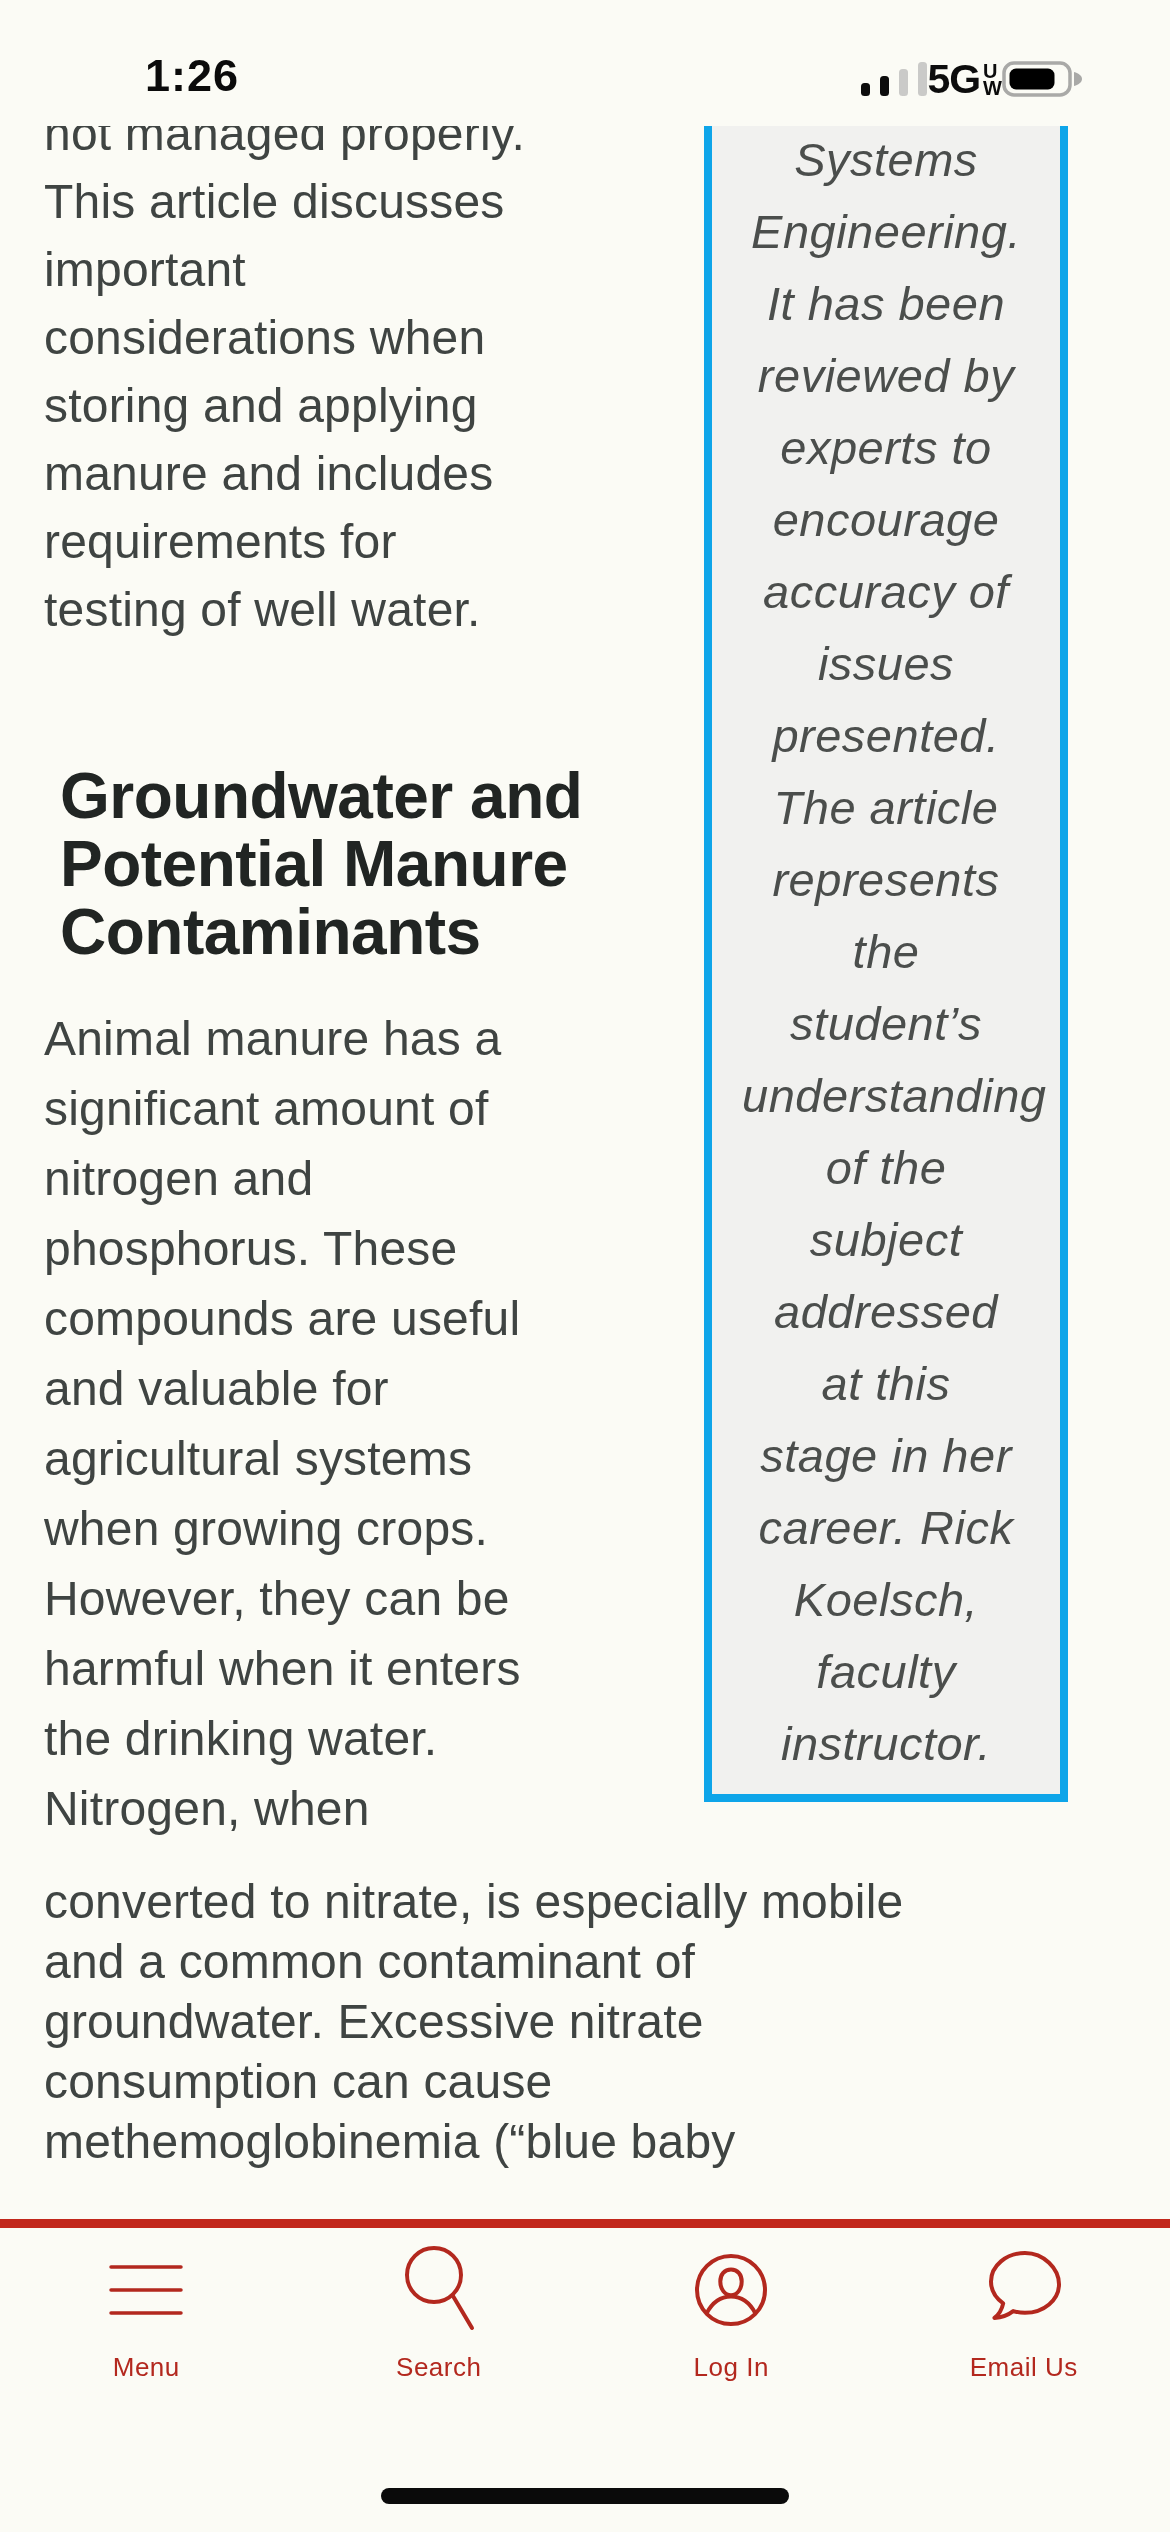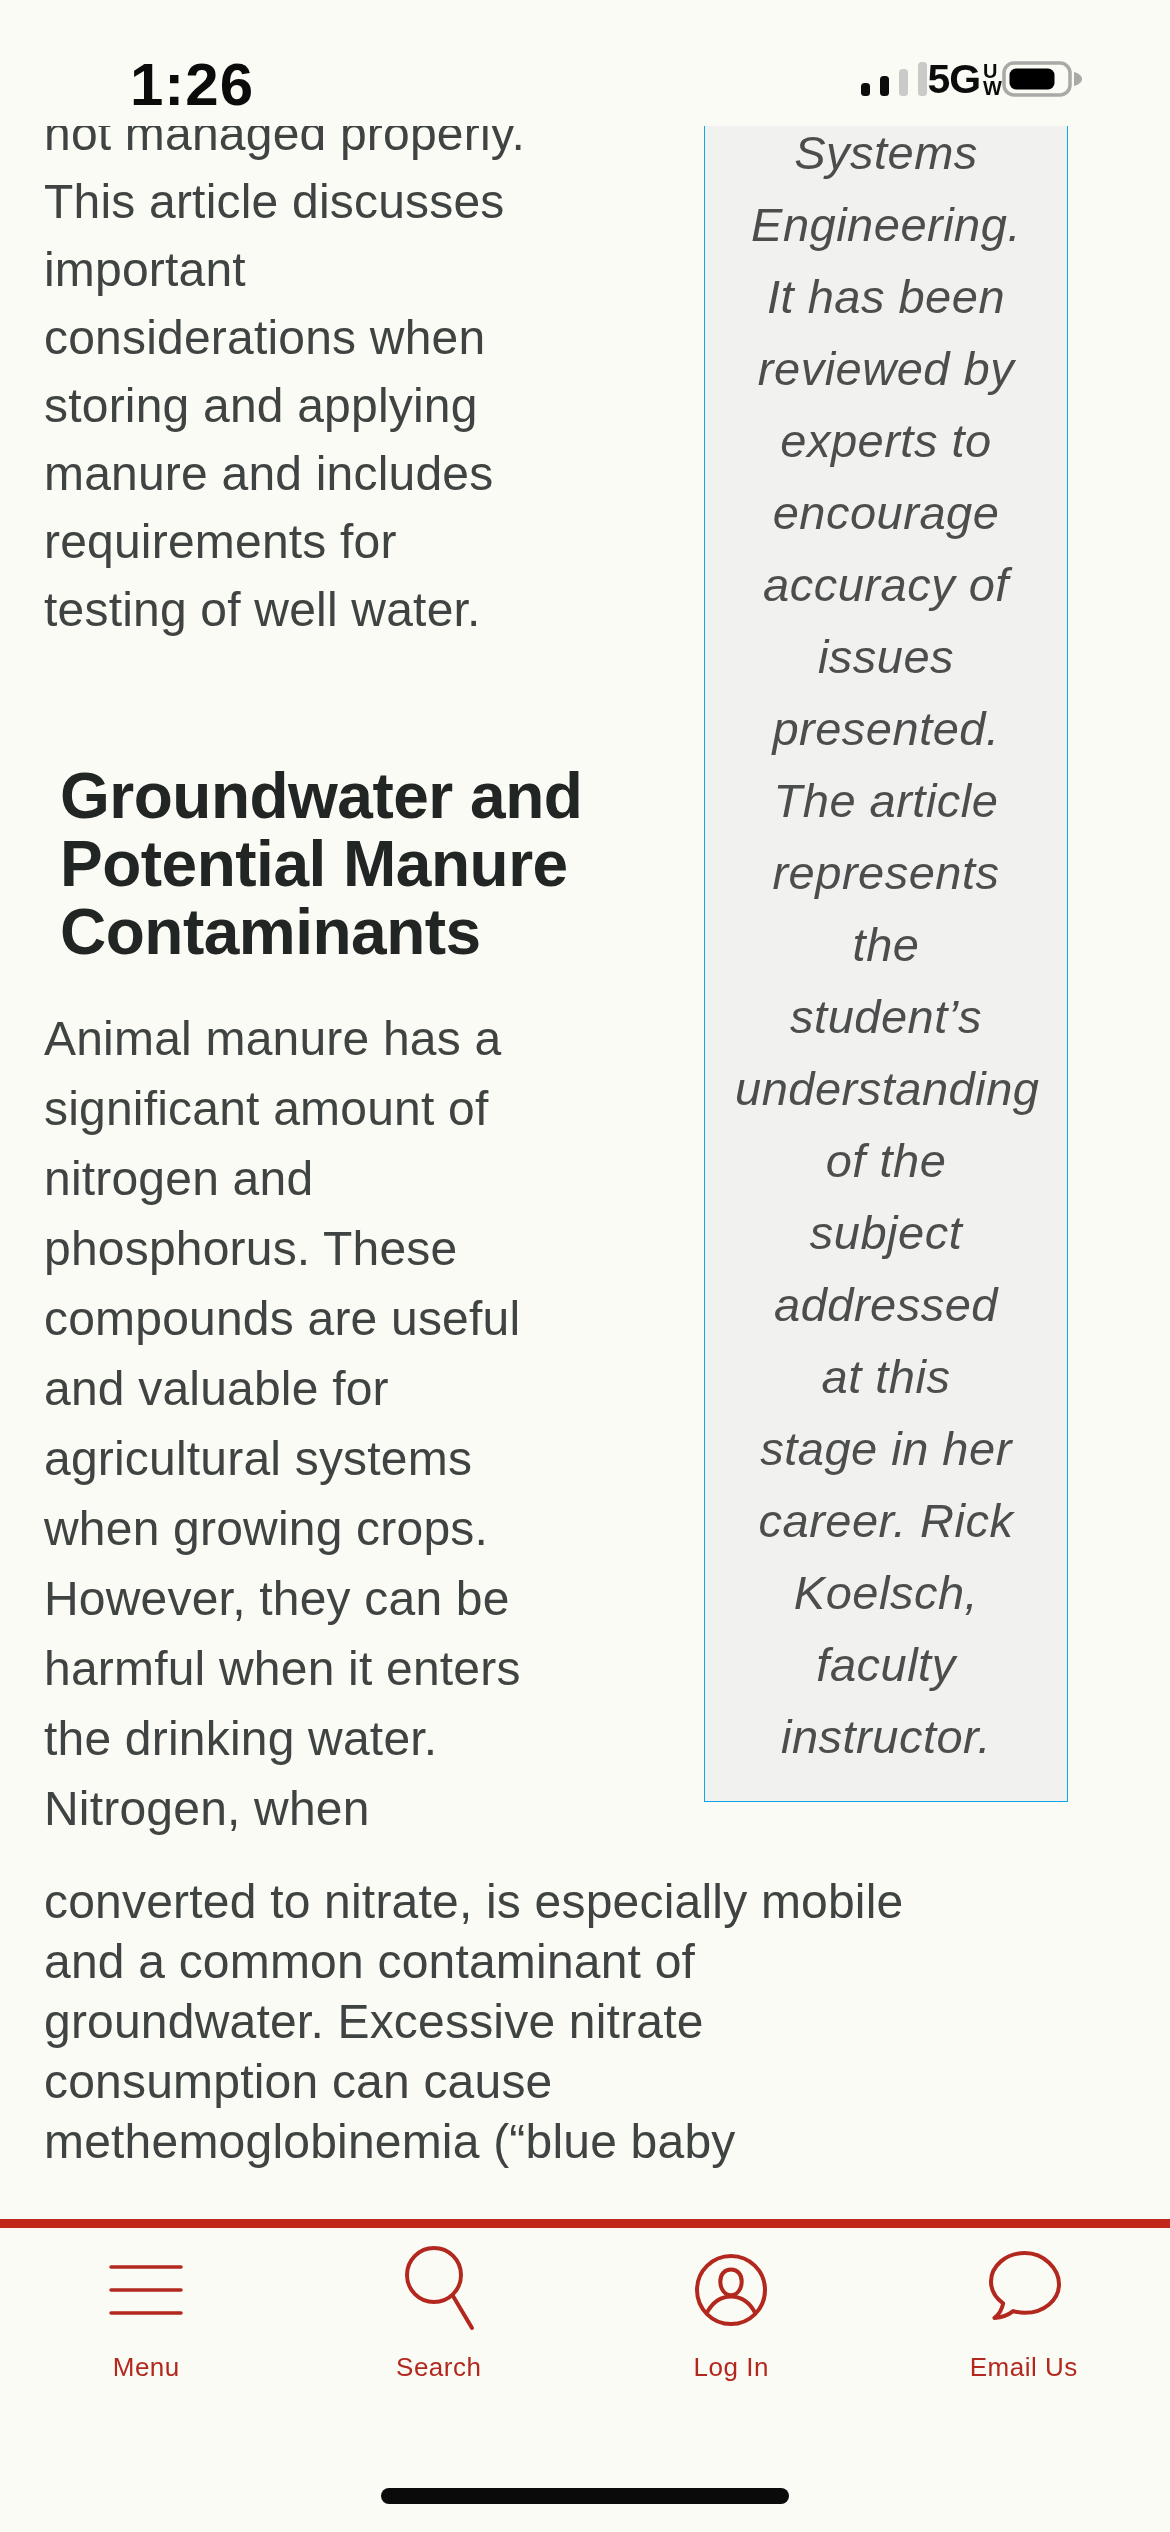--- a/index.html
+++ b/index.html
@@ -10,40 +10,40 @@
     overflow:hidden;
     font-family:"Liberation Sans", sans-serif;
   }
   
   .status-bar{
     position:absolute;top:0;left:0;width:100%;height:126px;
     background:#FBFBF5;z-index:40;
   }
   .status-time{
     position:absolute;left:116px;top:50px;width:152px;
-    text-align:center;font-size:60px;font-weight:700;color:#0B0B0B;
+    text-align:center;font-size:45px;font-weight:700;color:#0B0B0B;
     letter-spacing:1px;
   }
   .status-right{
     position:absolute;right:86px;top:56px;height:46px;
     display:flex;align-items:center;
   }
   .net{
     display:flex;align-items:center;
     font-weight:700;color:#0C0C0C;font-size:41px;letter-spacing:-1px;
   }
   .net-sub{
     display:flex;flex-direction:column;justify-content:center;
     font-size:20px;line-height:17px;letter-spacing:0;margin-left:3px;margin-top:2px;
   }
   
   .note-box{
     position:absolute;left:704px;top:60px;width:364px;height:1742px;
     box-sizing:border-box;
-    background:#F1F1EF;border:1px solid #0ea5e9;
+    background:#F1F1EF;border:8px solid #0ea5e9;
     padding:56px 30px 0;
     z-index:5;
   }
   .note-text{
     margin:0;
     font-size:47px;line-height:72px;
     font-style:italic;color:#4B4E4C;
     text-align:center;white-space:pre;letter-spacing:0.5px;
   }
   .article-col{

